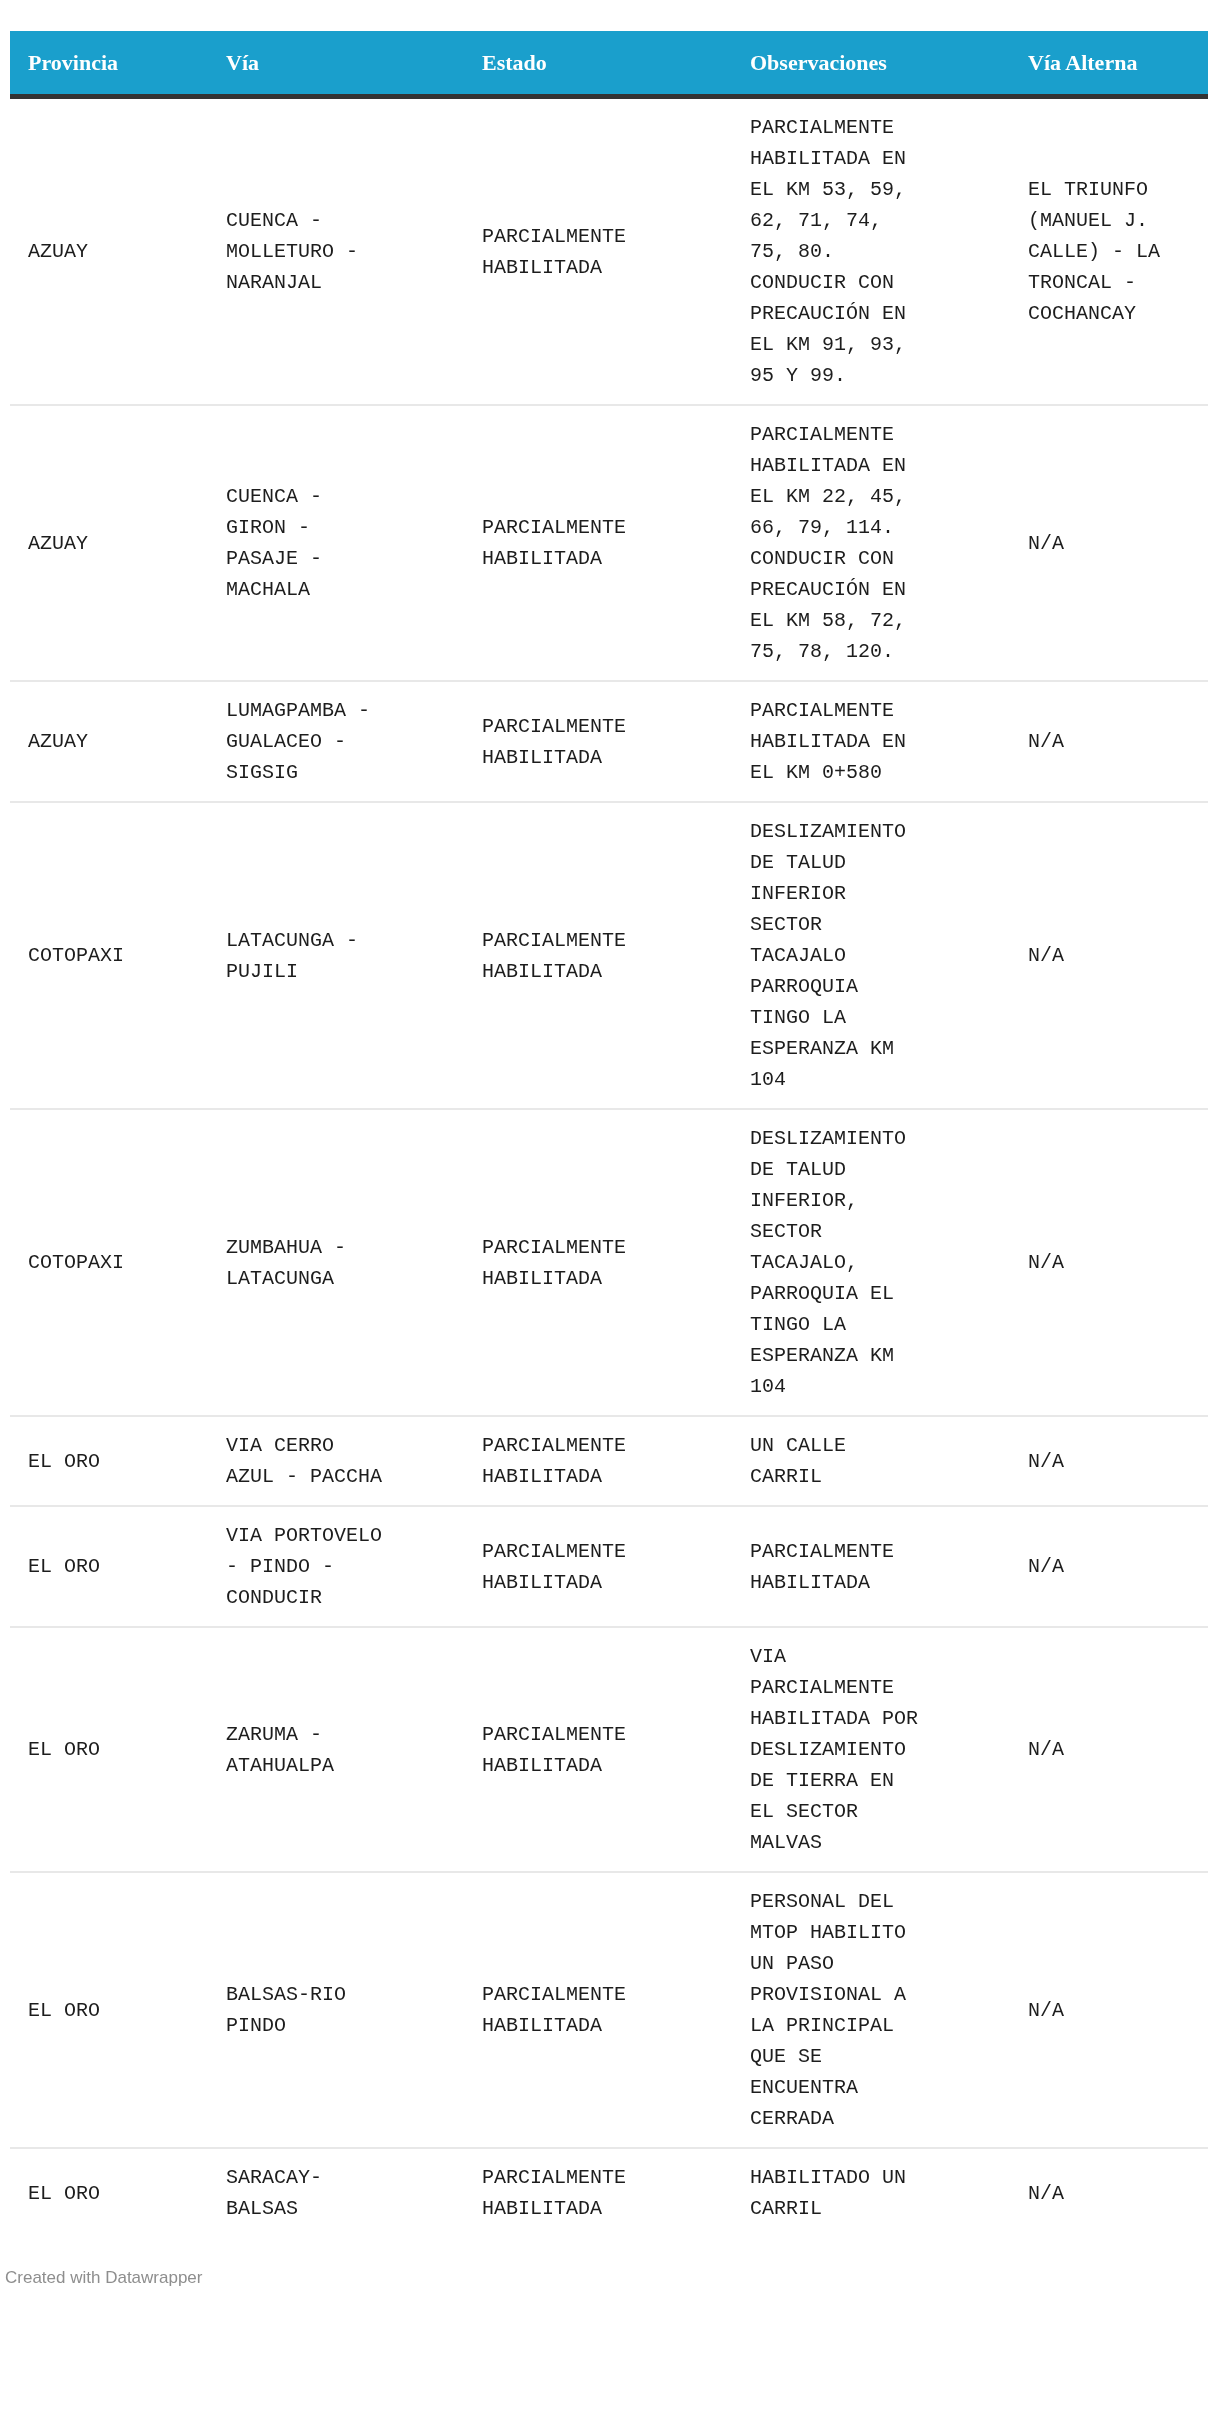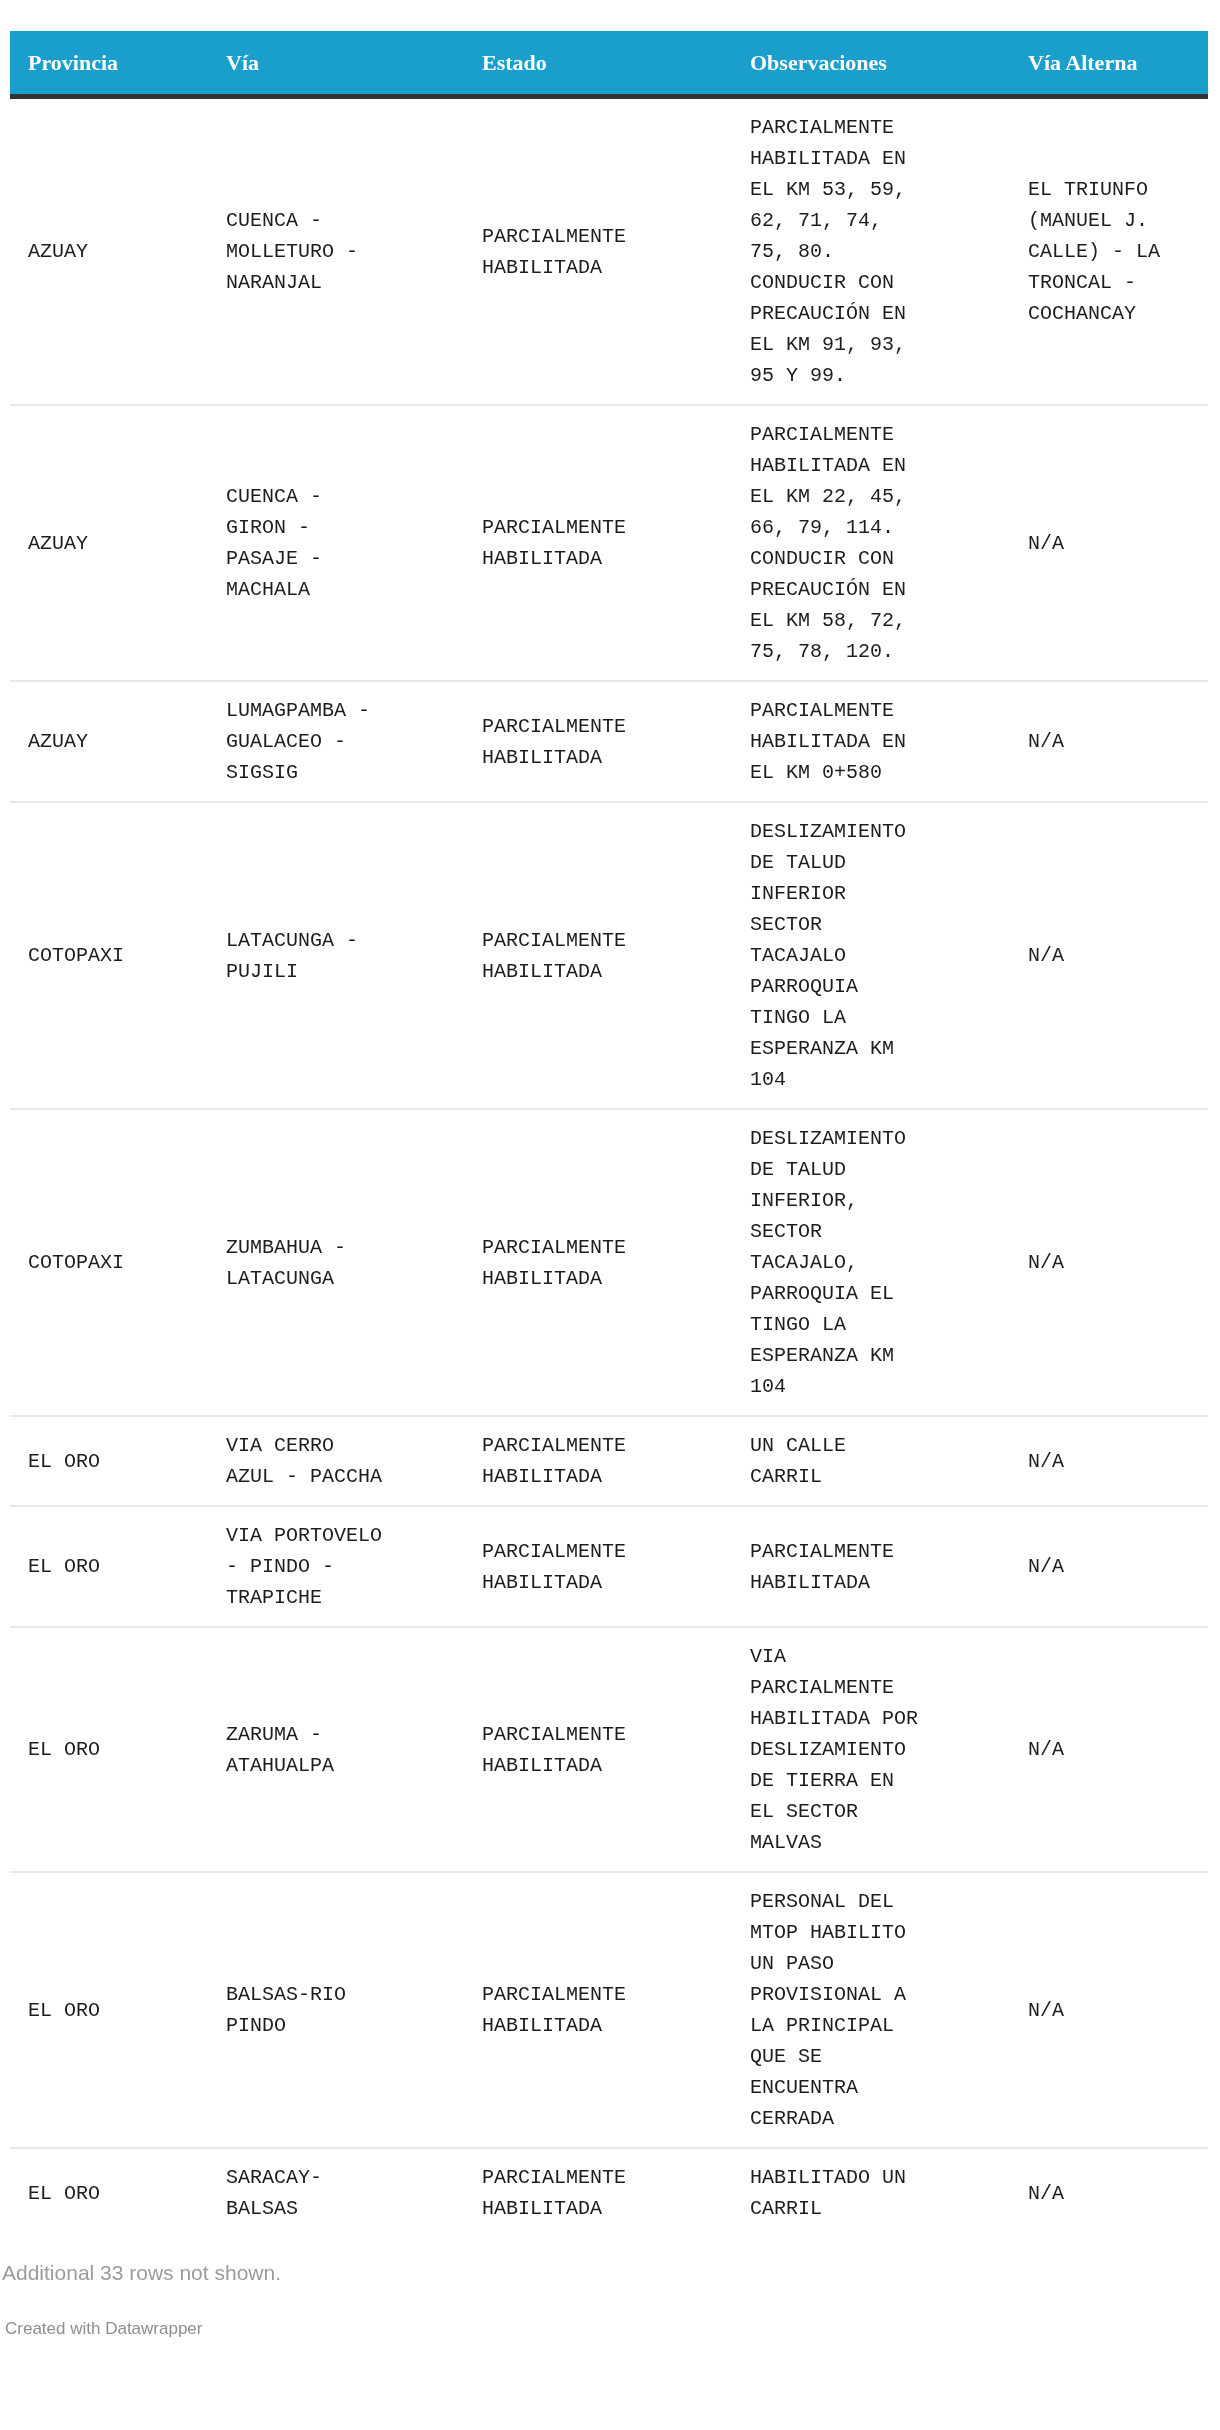--- a/index.html
+++ b/index.html
@@ -128,21 +128,21 @@
   </tr>
         <tr>
     <td>EL ORO</td>
     <td>VIA CERRO AZUL - PACCHA</td>
     <td>PARCIALMENTE HABILITADA</td>
     <td>UN CALLE CARRIL</td>
     <td>N/A</td>
   </tr>
         <tr>
     <td>EL ORO</td>
-    <td>VIA PORTOVELO - PINDO - TRAPICHE</td>
+    <td>VIA PORTOVELO - PINDO - CONDUCIR</td>
     <td>PARCIALMENTE HABILITADA</td>
     <td>PARCIALMENTE HABILITADA</td>
     <td>N/A</td>
   </tr>
         <tr>
     <td>EL ORO</td>
     <td>ZARUMA - ATAHUALPA</td>
     <td>PARCIALMENTE HABILITADA</td>
     <td>VIA PARCIALMENTE HABILITADA POR DESLIZAMIENTO DE TIERRA EN EL SECTOR MALVAS</td>
     <td>N/A</td>
@@ -157,17 +157,16 @@
         <tr>
     <td>EL ORO</td>
     <td>SARACAY-BALSAS</td>
     <td>PARCIALMENTE HABILITADA</td>
     <td>HABILITADO UN CARRIL</td>
     <td>N/A</td>
   </tr>
       </tbody>
   </table>
 
-  <div class="additional-note">Additional 33 rows not shown.</div>
 
   <a class="credit" href="#">Created with Datawrapper</a>
 
 </div>
 
 </body></html>

